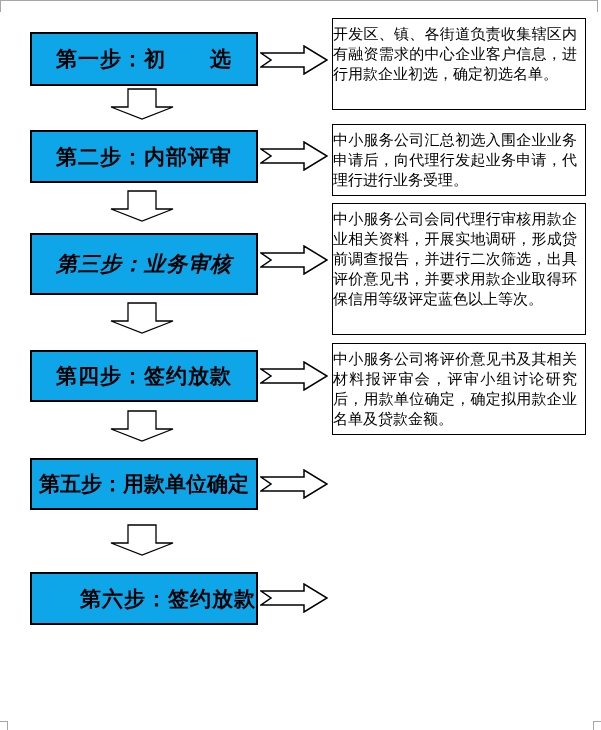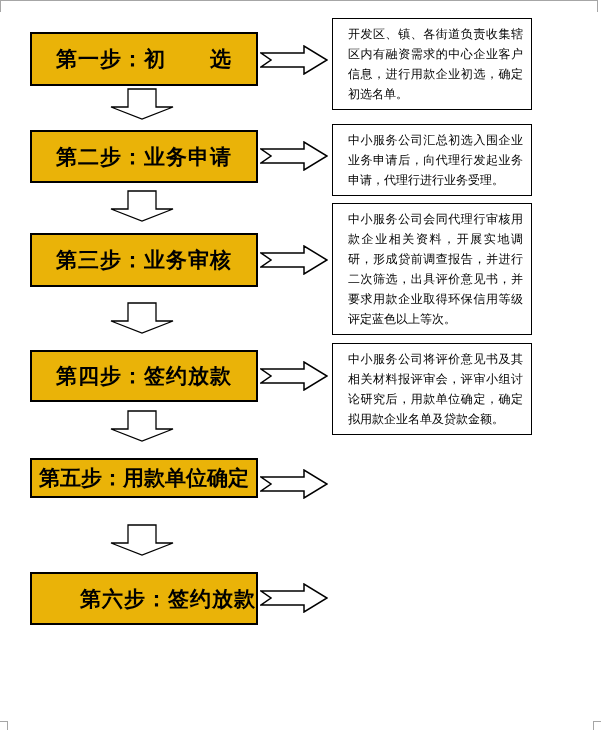--- a/index.html
+++ b/index.html
@@ -30,42 +30,42 @@
   .corner-left  { left: 0;     border-right: 1px solid #a6a6a6; }
   .corner-right { left: 593px; border-left: 1px solid #a6a6a6; }
 
   
   .step-box {
     position: absolute;
     left: 30px;
     width: 228px;
     box-sizing: border-box;
     border: 2px solid #000000;
-    background: #eab308;
+    background: #0ea5e9;
     display: flex;
     align-items: center;
     justify-content: center;
     font-weight: bold;
     font-size: 21px;
     letter-spacing: 1px;
     white-space: nowrap;
   }
 
   
   .desc-box {
     position: absolute;
     left: 332px;
-    width: 200px;
+    width: 254px;
     box-sizing: border-box;
     border: 1px solid #000000;
     background: #ffffff;
     font-family: "Liberation Serif", serif;
-    font-size: 12px;
+    font-size: 15px;
     line-height: 20px;
-    padding: 5px 8px 4px 15px;
+    padding: 5px 8px 4px 0;
     text-align: justify;
     text-align-last: left;
   }
 
   .arrow { position: absolute; display: block; }
 </style>
 </head>
 <body>
 
 <div class="canvas">
@@ -83,33 +83,33 @@
     <polygon points="1,8 44,8 44,1 67,15 44,29 44,22 1,22 11,15" fill="#ffffff" stroke="#000000" stroke-width="1.5"></polygon>
   </svg>
   <div class="desc-box" style="top:18px;height:92px;">
     <span>开发区、镇、各街道负责收集辖区内有融资需求的中心企业客户信息，进行用款企业初选，确定初选名单。</span>
   </div>
   <svg class="arrow" style="left:110px;top:88px;" width="64" height="32" viewBox="0 0 64 32">
     <polygon points="18,1 46,1 46,19 63,19 32,31 1,19 18,19" fill="#ffffff" stroke="#000000" stroke-width="1.3"></polygon>
   </svg>
 
   <div class="step-box" style="top:130px;height:53px;">
-    <span>第二步：业务申请</span>
+    <span>第二步：内部评审</span>
   </div>
   <svg class="arrow" style="left:260px;top:141px;" width="68" height="30" viewBox="0 0 68 30">
     <polygon points="1,8 44,8 44,1 67,15 44,29 44,22 1,22 11,15" fill="#ffffff" stroke="#000000" stroke-width="1.5"></polygon>
   </svg>
   <div class="desc-box" style="top:124px;height:72px;">
     <span>中小服务公司汇总初选入围企业业务申请后，向代理行发起业务申请，代理行进行业务受理。</span>
   </div>
   <svg class="arrow" style="left:110px;top:190px;" width="64" height="32" viewBox="0 0 64 32">
     <polygon points="18,1 46,1 46,19 63,19 32,31 1,19 18,19" fill="#ffffff" stroke="#000000" stroke-width="1.3"></polygon>
   </svg>
 
-  <div class="step-box" style="top:233px;height:54px;">
+  <div class="step-box" style="top:233px;height:62px;font-style:italic;">
     <span>第三步：业务审核</span>
   </div>
   <svg class="arrow" style="left:260px;top:245px;" width="68" height="30" viewBox="0 0 68 30">
     <polygon points="1,8 44,8 44,1 67,15 44,29 44,22 1,22 11,15" fill="#ffffff" stroke="#000000" stroke-width="1.5"></polygon>
   </svg>
   <div class="desc-box" style="top:203px;height:132px;">
     <span>中小服务公司会同代理行审核用款企业相关资料，开展实地调研，形成贷前调查报告，并进行二次筛选，出具评价意见书，并要求用款企业取得环保信用等级评定蓝色以上等次。</span>
   </div>
   <svg class="arrow" style="left:110px;top:302px;" width="64" height="32" viewBox="0 0 64 32">
     <polygon points="18,1 46,1 46,19 63,19 32,31 1,19 18,19" fill="#ffffff" stroke="#000000" stroke-width="1.3"></polygon>
@@ -121,21 +121,21 @@
   <svg class="arrow" style="left:260px;top:361px;" width="68" height="30" viewBox="0 0 68 30">
     <polygon points="1,8 44,8 44,1 67,15 44,29 44,22 1,22 11,15" fill="#ffffff" stroke="#000000" stroke-width="1.5"></polygon>
   </svg>
   <div class="desc-box" style="top:343px;height:92px;">
     <span>中小服务公司将评价意见书及其相关材料报评审会，评审小组讨论研究后，用款单位确定，确定拟用款企业名单及贷款金额。</span>
   </div>
   <svg class="arrow" style="left:110px;top:410px;" width="64" height="32" viewBox="0 0 64 32">
     <polygon points="18,1 46,1 46,19 63,19 32,31 1,19 18,19" fill="#ffffff" stroke="#000000" stroke-width="1.3"></polygon>
   </svg>
 
-  <div class="step-box" style="top:458px;height:40px;letter-spacing:0;">
+  <div class="step-box" style="top:458px;height:52px;letter-spacing:0;">
     <span>第五步：用款单位确定</span>
   </div>
   <svg class="arrow" style="left:260px;top:469px;" width="68" height="30" viewBox="0 0 68 30">
     <polygon points="1,8 44,8 44,1 67,15 44,29 44,22 1,22 11,15" fill="#ffffff" stroke="#000000" stroke-width="1.5"></polygon>
   </svg>
   <svg class="arrow" style="left:110px;top:524px;" width="64" height="32" viewBox="0 0 64 32">
     <polygon points="18,1 46,1 46,19 63,19 32,31 1,19 18,19" fill="#ffffff" stroke="#000000" stroke-width="1.3"></polygon>
   </svg>
 
   <div class="step-box" style="top:572px;height:53px;justify-content:flex-end;">

